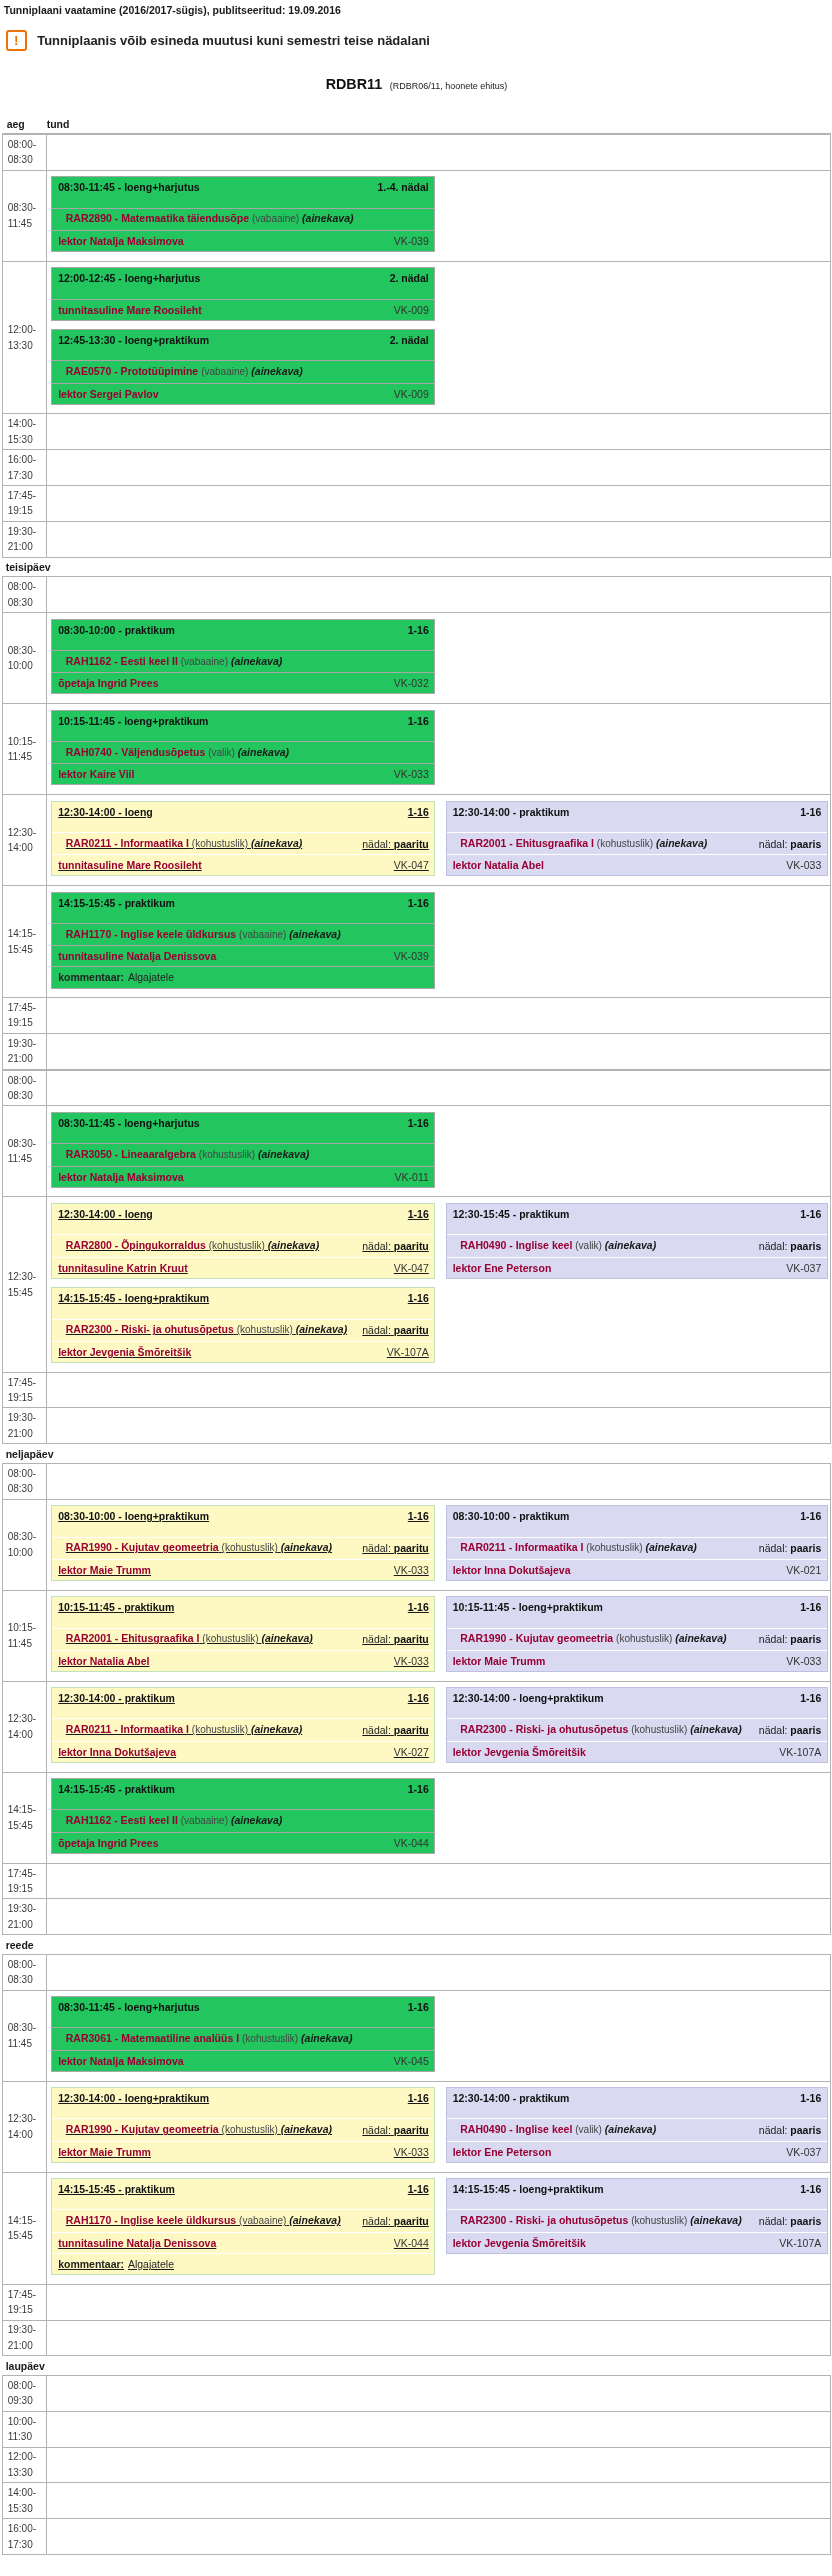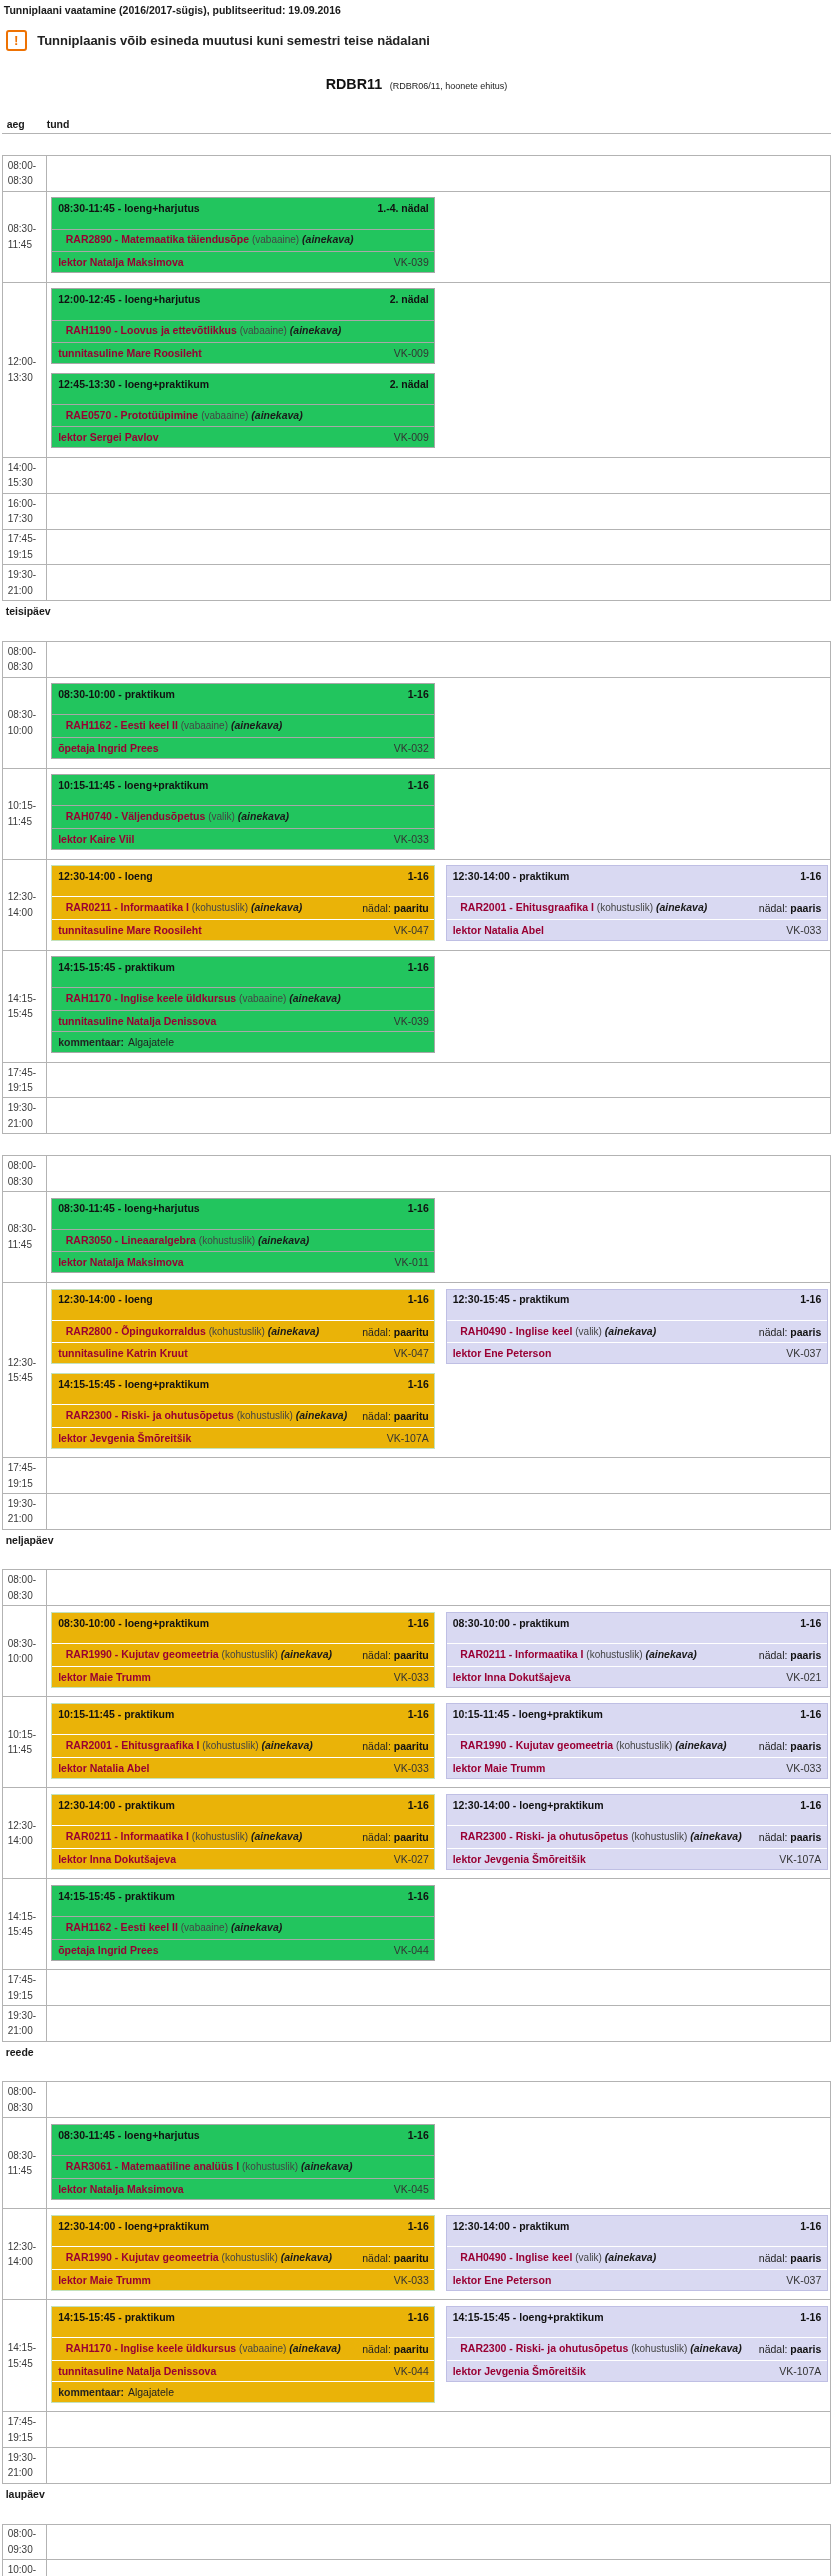--- a/index.html
+++ b/index.html
@@ -16,34 +16,34 @@
   .warning-text{font-weight:bold;font-size:13px;color:#222;}
 
   .page-title{text-align:center;margin:25px 0 25px 0;}
   .group-code{font-weight:bold;font-size:14.3px;color:#111;}
   .group-info{font-size:9px;color:#222;margin-left:4.8px;}
 
   .cols-header{display:flex;font-weight:bold;padding:1px 0 2.9px 0;border-bottom:1px solid #b3b3b3;}
   .cols-header .col-time{width:40px;padding-left:4.8px;}
   .day-title{font-weight:bold;padding:3.8px 1.9px 2.9px 3.8px;}
 
-  .day-table{border:1px solid #b3b3b3;margin-top:21px;}
+  .day-table{border:1px solid #b3b3b3;}
   .slot-row{display:flex;min-height:34px;}
   .slot-row + .slot-row{border-top:1px solid #b3b3b3;}
   .time-cell{width:38px;min-width:38px;border-right:1px solid #b3b3b3;
     padding:1.9px 0 1.9px 4.8px;color:#3a3a3a;font-size:10px;line-height:1.55;
     display:flex;flex-direction:column;justify-content:center;}
   .content-cell{flex:1;padding:5.7px 3.8px 8.6px 4.8px;display:flex;align-items:flex-start;}
   .content-cell.empty{padding:0;}
 
   .card-col{display:flex;flex-direction:column;gap:8.6px;width:384px;}
   .card-col.right{margin-left:10.5px;width:382px;}
 
   .card{border:1px solid #a8a8a8;background:#22c55e;}
-  .card.green{background:#eab308;border-color:#c3e2bc;}
+  .card.green{background:#fef9c3;border-color:#c3e2bc;text-decoration:underline;}
   .card.purple{background:#d9d9f2;border-color:#bfbfe4;}
 
   .card-head{display:flex;justify-content:space-between;align-items:flex-start;
     padding:3.8px 5.7px 14.3px 5.7px;font-weight:bold;color:#111;}
   .card-row{border-top:1px solid #a8a8a8;padding:2.9px 5.7px;display:flex;
     justify-content:space-between;align-items:center;min-height:14.3px;}
   .card.green .card-row,.card.purple .card-row{border-top-color:#ffffff;}
 
   .course-wrap{padding-left:7.6px;line-height:1.5;}
   .course-link{color:#990033;font-weight:bold;text-decoration:none;cursor:pointer;}
@@ -116,23 +116,20 @@
               <div>12:00-</div>
               <div>13:30</div>
             </div>
             <div class="content-cell">
               <div class="card-col">
                 <div class="card white">
                   <div class="card-head">
                     <span class="h-left">12:00-12:45 -  loeng+harjutus</span>
                     <span class="h-right">2. nädal</span>
                   </div>
-                  <div class="card-row course-row">
-                    <span class="course-wrap"><a class="course-link">RAH1190 - Loovus ja ettevõtlikkus</a> <span class="kind">(vabaaine)</span> <a class="ainekava-link">(ainekava)</a></span>
-                  </div>
                   <div class="card-row lect-row">
                     <span class="lect">tunnitasuline Mare Roosileht</span>
                     <span class="room">VK-009</span>
                   </div>
                 </div>
                 <div class="card white">
                   <div class="card-head">
                     <span class="h-left">12:45-13:30 -  loeng+praktikum</span>
                     <span class="h-right">2. nädal</span>
                   </div>

